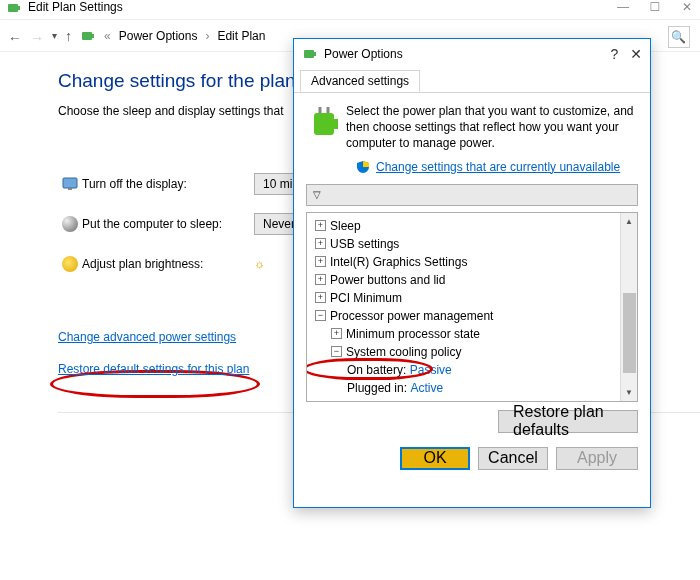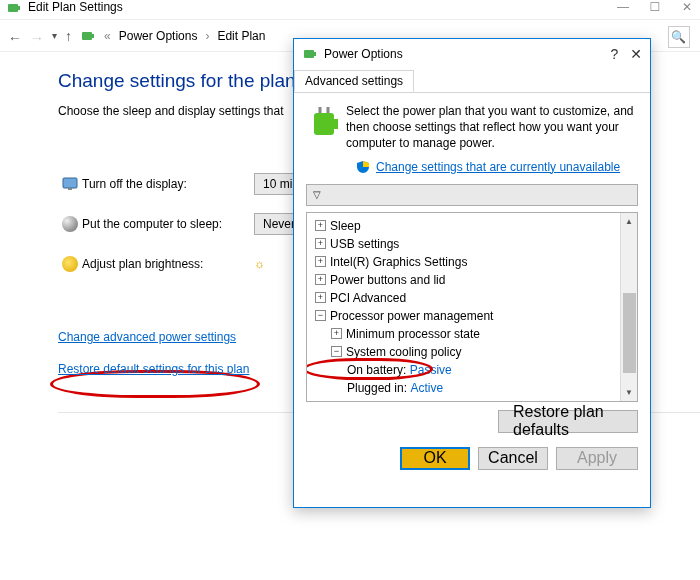--- a/index.html
+++ b/index.html
@@ -34,21 +34,21 @@
 
   .red-ellipse { position: absolute; border: 3px solid #d40000; border-radius: 50% / 60%; pointer-events: none; }
 
   
   .dialog { position: absolute; left: 293px; top: 38px; width: 358px; height: 470px; background: #fff; border: 1px solid #0078d7; box-shadow: 0 4px 14px rgba(0,0,0,0.25); }
   .dlg-titlebar { height: 30px; display: flex; align-items: center; padding: 0 8px; }
   .dlg-titlebar .title { flex: 1; font-size: 12px; }
   .dlg-help { margin-right: 12px; font-size: 14px; color: #333; }
   .dlg-close { font-size: 14px; color: #333; }
 
-  .tabstrip { height: 24px; border-bottom: 1px solid #d4d4d4; display: flex; }
+  .tabstrip { height: 24px; border-bottom: 1px solid #d4d4d4; display: flex; padding-left: 6px; }
   .tab { border: 1px solid #d4d4d4; border-bottom: 1px solid #fff; padding: 3px 10px; background: #fff; margin-top: 1px; font-size: 12px; }
 
   .dlg-body { padding: 10px 12px 8px 12px; }
   .intro { display: flex; gap: 0; }
   .intro-icon { width: 40px; height: 40px; flex-shrink: 0; }
   .intro-text { font-size: 12px; line-height: 1.35; }
   .shielded { display: flex; align-items: center; gap: 6px; margin: 8px 0 0 50px; }
   .shielded a { color: #0066cc; text-decoration: underline; }
 
   .combo { margin: 10px 0 6px 0; border: 1px solid #adadad; background: #e9e9e9; height: 22px; display: flex; align-items: center; padding: 0 6px; justify-content: space-between; }
@@ -209,21 +209,21 @@
         <div class="tree-row ind1">
             <span class="tgl">+</span>
             <span>Intel(R) Graphics Settings</span>
           </div>
         <div class="tree-row ind1">
             <span class="tgl">+</span>
             <span>Power buttons and lid</span>
           </div>
         <div class="tree-row ind1">
             <span class="tgl">+</span>
-            <span>PCI Advanced</span>
+            <span>PCI Minimum</span>
           </div>
         <div class="tree-row ind1">
             <span class="tgl">−</span>
             <span>Processor power management</span>
           </div>
         <div class="tree-row ind2">
             <span class="tgl">+</span>
             <span>Minimum processor state</span>
           </div>
         <div class="tree-row ind2">

